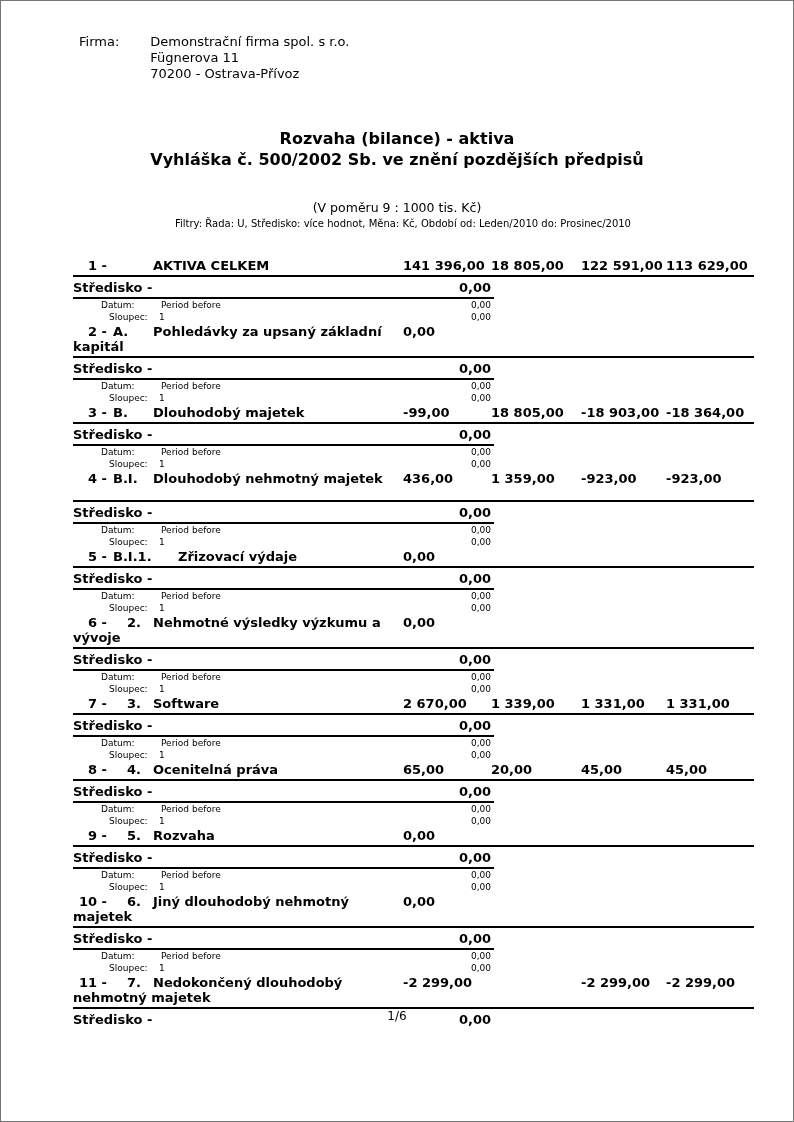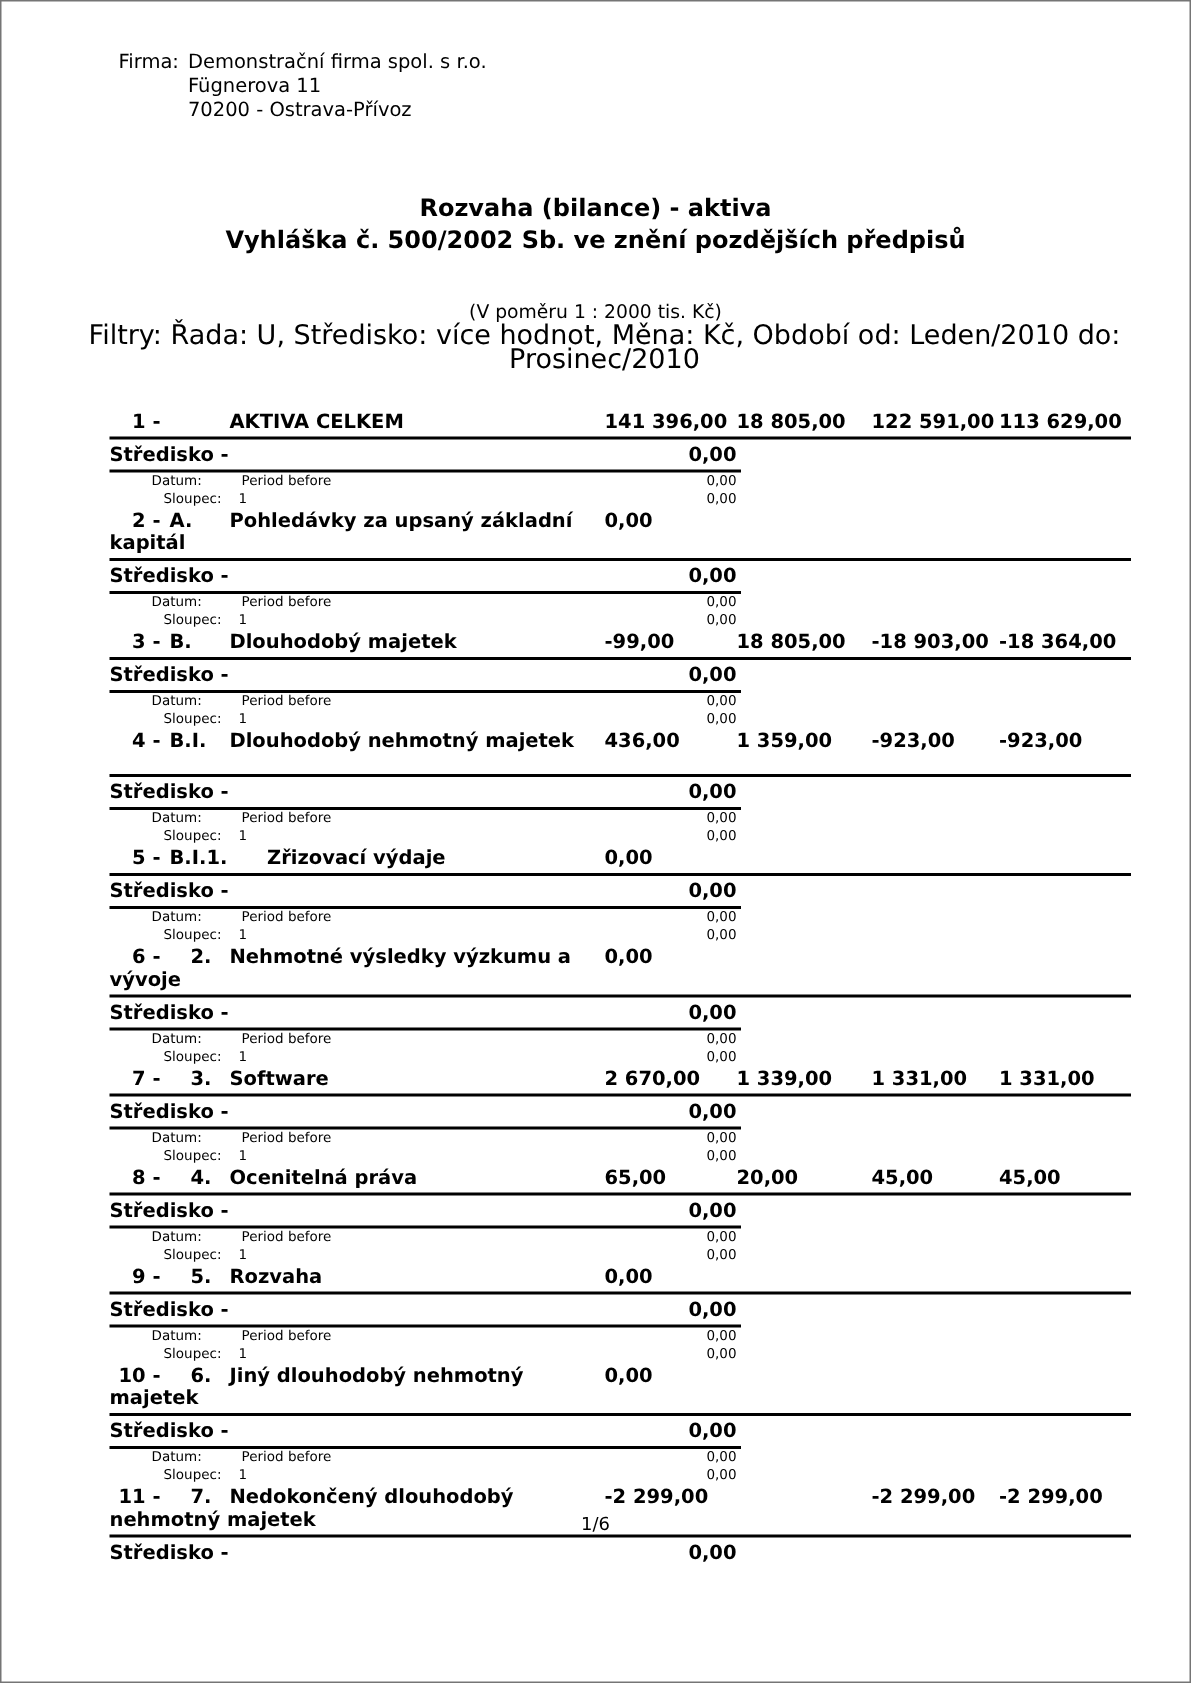--- a/index.html
+++ b/index.html
@@ -6,29 +6,29 @@
   .page {
     width:794px; height:1122px; box-sizing:border-box;
     background:#ffffff; border:1px solid #757575;
     position:relative; overflow:hidden;
     font-family:"DejaVu Sans", sans-serif; color:#000;
   }
   
   .report-header { display:flex; justify-content:space-between;
     padding-top:33px; margin-left:78px; margin-right:39px;
     font-size:13px; line-height:16px; }
-  .firm-block { display:flex; }
+  .firm-block { display:flex;gap:25px; }
   .firm-label { margin-right:6px; white-space:nowrap; }
   .firm-lines div { white-space:nowrap; }
   .datetime { white-space:nowrap; }
   
   .title1 { margin-top:46px; text-align:center; font-weight:bold; font-size:16px; line-height:21px; }
   .title2 { text-align:center; font-weight:bold; font-size:16px; line-height:21px; }
   .ratio   { margin-top:30px; text-align:center; font-size:12.5px; line-height:16px; }
-  .filters { text-align:center; font-size:18px; line-height:16px;margin-left:12px; }
+  .filters { text-align:center; font-size:10px; line-height:16px;margin-left:12px; }
   
   .blocks { margin:26px 39px 0 72px; }
   .item-row { display:flex; margin-top:1px; }
   .item-label { position:relative; width:330px; text-indent:80px;
     font-weight:bold; font-size:13px; line-height:15px; }
   .item-label.wide-code { text-indent:105px; }
   .item-num  { position:absolute; left:6px;  top:0; width:28px; text-align:right; text-indent:0; }
   .item-code { position:absolute; left:40px; top:0; text-indent:0; }
   .item-code.numeric { left:54px; }
   .val { font-weight:bold; font-size:13px; line-height:15px; text-align:left; white-space:nowrap; }
@@ -58,21 +58,21 @@
         <div>Demonstrační firma spol. s r.o.</div>
         <div>Fügnerova 11</div>
         <div>70200 - Ostrava-Přívoz</div>
       </div>
     </div>
   </div>
 
   <div class="title1">Rozvaha (bilance) - aktiva</div>
   <div class="title2">Vyhláška č. 500/2002 Sb. ve znění pozdějších předpisů</div>
 
-  <div class="ratio">(V poměru 1 : 2000 tis. Kč)</div>
+  <div class="ratio">(V poměru 9 : 1000 tis. Kč)</div>
   <div class="filters">Filtry: Řada: U, Středisko: více hodnot, Měna: Kč, Období od: Leden/2010 do: Prosinec/2010</div>
 
   <div class="blocks" id="blocks">
   <div class="block">
     <div class="item-row">
       <div class="item-label">
         <span class="item-num">1 -</span>
         <span class="item-code"></span>
         <span class="item-text">AKTIVA CELKEM</span>
       </div>

